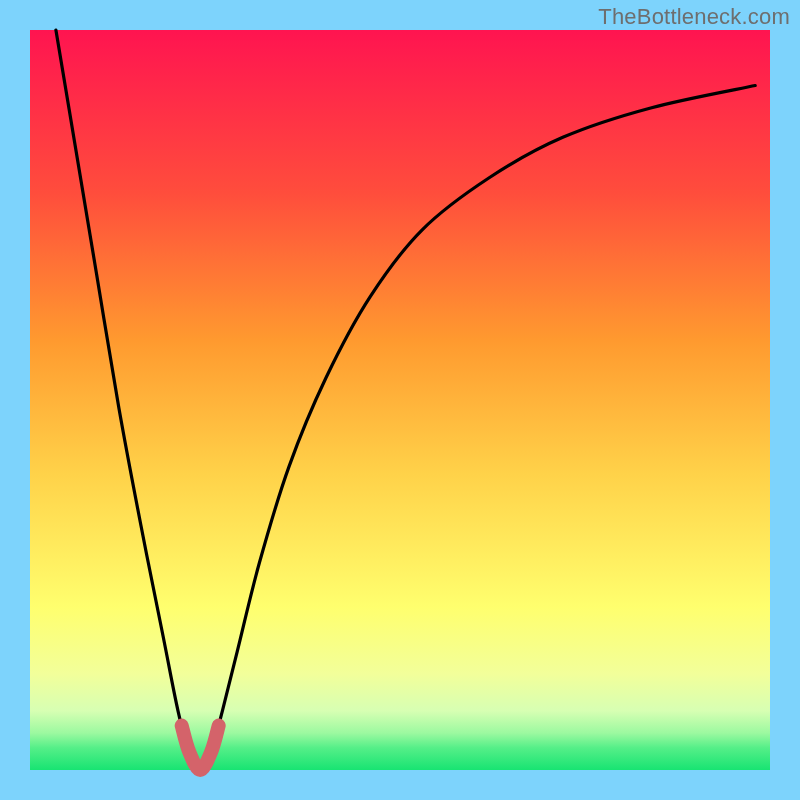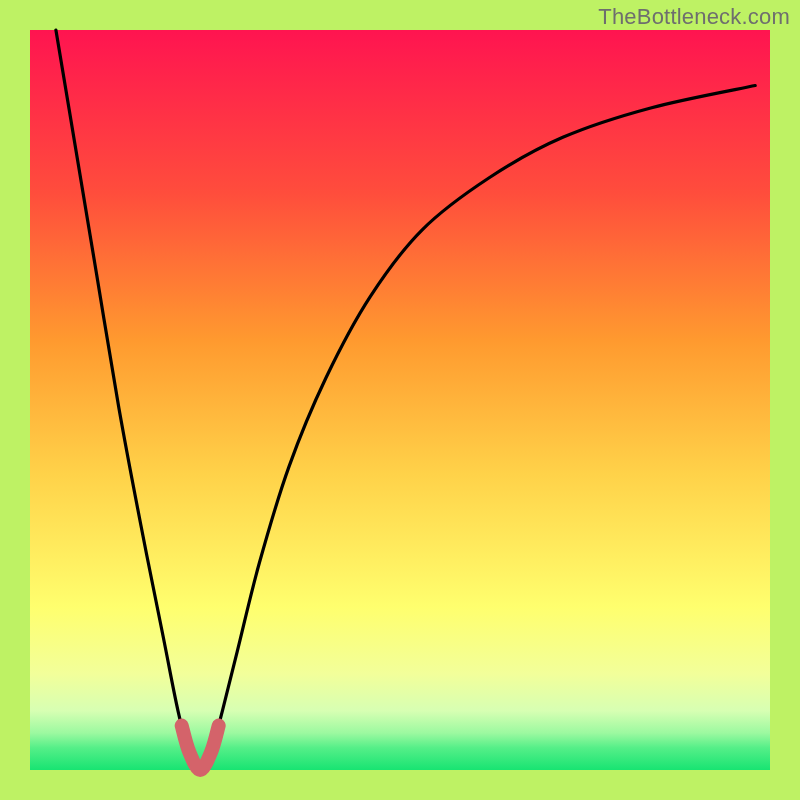--- a/index.html
+++ b/index.html
@@ -10,21 +10,21 @@
     background: #000000;
     overflow: hidden;
     font-family: Arial, Helvetica, sans-serif;
   }
   .frame {
     position: absolute;
     top: 0;
     left: 0;
     width: 800px;
     height: 800px;
-    background: #bef264;
+    background: #7dd3fc;
   }
   .watermark {
     position: absolute;
     top: 4px;
     right: 10px;
     font-size: 22px;
     font-weight: 500;
     color: #6e6e6e;
     letter-spacing: 0.2px;
     user-select: none;

